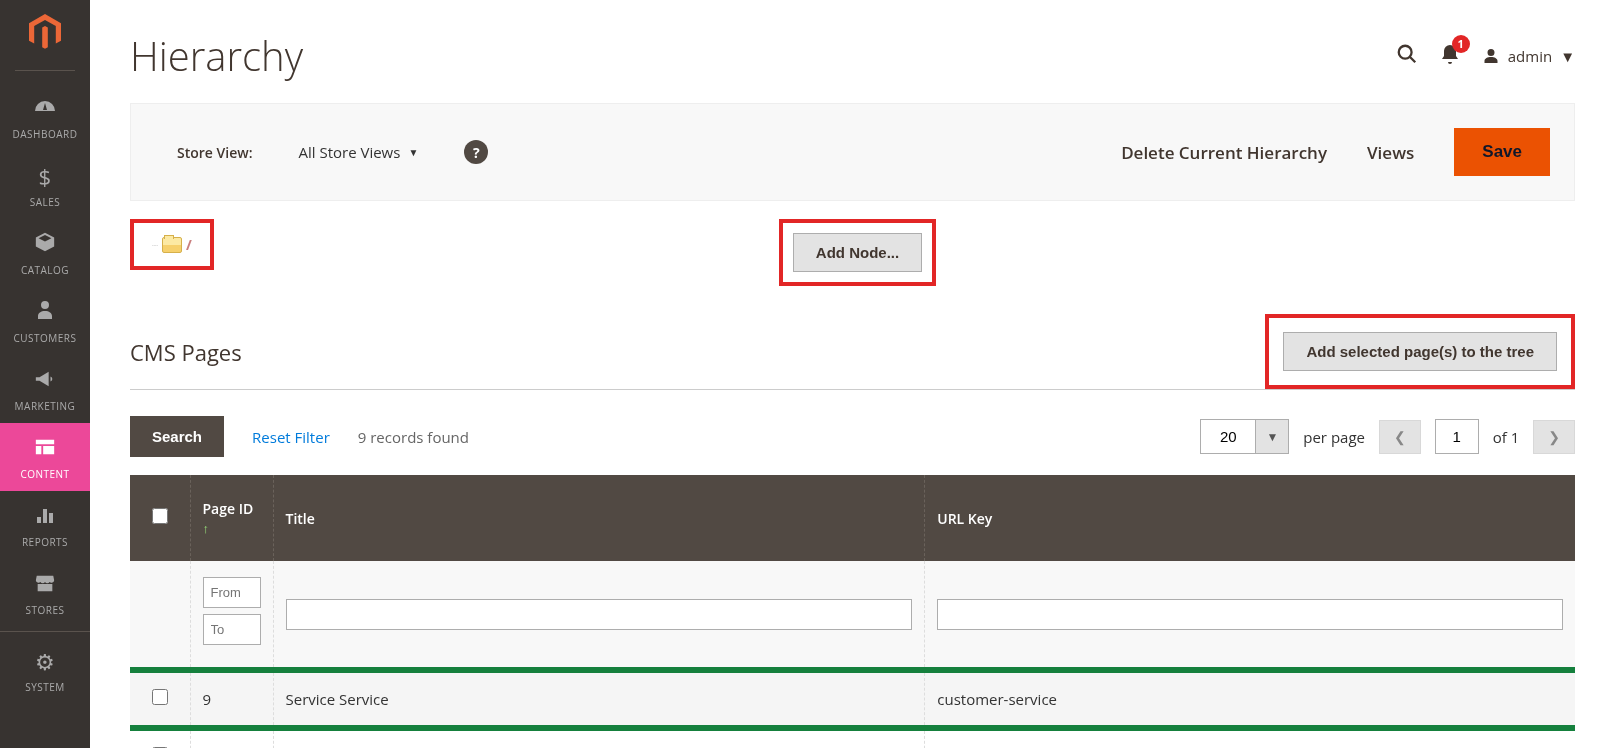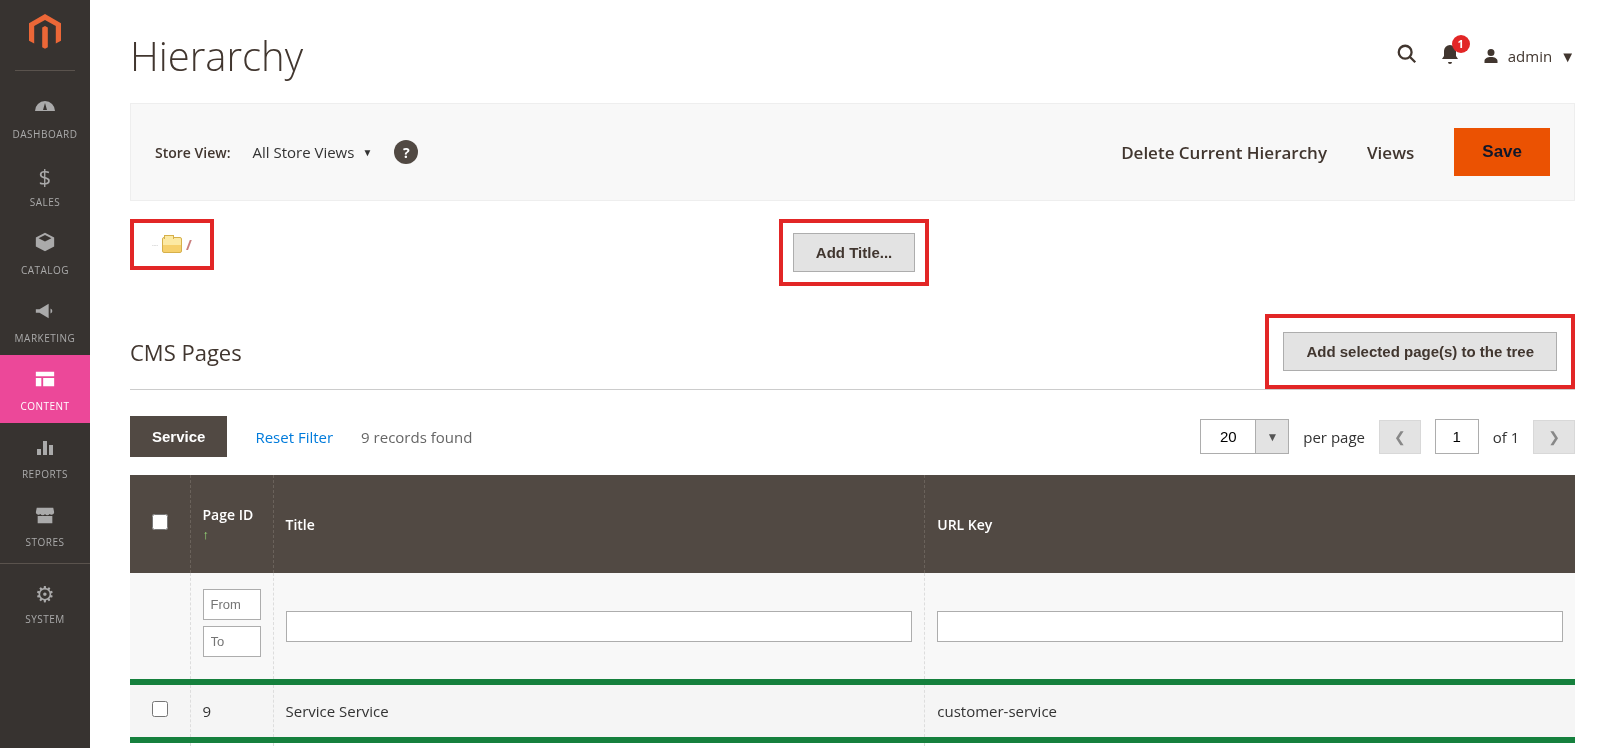--- a/index.html
+++ b/index.html
@@ -95,21 +95,22 @@
       background: #f8f8f8;
       border: 1px solid #eee;
       padding: 24px;
       display: flex;
       align-items: center;
       justify-content: space-between;
     }
     .toolbar-left {
       display: flex;
       align-items: center;
-      gap: 22px;
+      gap: 46px;
+      margin-left: 22px;
     }
     .store-view-label {
       font-weight: 600;
       font-size: 14px;
       color: #41362f;
     }
     .store-view-select {
       font-size: 15px;
       color: #333;
       cursor: pointer;
@@ -285,21 +286,21 @@
     .page-of { font-size: 15px; color: #333; }
     
     table.grid {
       width: 100%;
       border-collapse: collapse;
     }
     table.grid thead th {
       background: #514943;
       color: #fff;
       text-align: left;
-      padding: 30px 12px;
+      padding: 24px 12px;
       font-weight: 600;
       font-size: 14px;
       border-left: 1px dashed #6a625b;
     }
     table.grid thead th:first-child { border-left: none; text-align: center; }
     .sort-arrow { color: #98e07a; font-size: 13px; }
     table.grid tbody td {
       padding: 16px 12px;
       border-left: 1px dashed #ddd;
       border-bottom: 6px solid #15803d;
@@ -335,20 +336,23 @@
       </svg>
   </div>
   <div class="sidebar-divider"></div>
   <div class="nav-item"><span class="nav-icon"><svg width="24" height="18" viewBox="0 0 24 18">
           <path fill="#aaa" d="M12 2a10 10 0 0 0-10 10h20A10 10 0 0 0 12 2zm0 2l2 7h-4z"></path>
         </svg></span><span>DASHBOARD</span></div>
   <div class="nav-item"><span class="nav-icon">$</span><span>SALES</span></div>
   <div class="nav-item"><span class="nav-icon"><svg width="22" height="22" viewBox="0 0 24 24">
           <path fill="#aaa" d="M12 2L2 7v10l10 5 10-5V7L12 2zm0 2.3L19 8l-7 3.5L5 8l7-3.7z"></path>
         </svg></span><span>CATALOG</span></div>
+  <div class="nav-item"><span class="nav-icon"><svg width="18" height="22" viewBox="0 0 18 22">
+          <path fill="#aaa" d="M9 2a4 4 0 1 1 0 8 4 4 0 0 1 0-8zm0 10c4 0 7 2 7 5v3H2v-3c0-3 3-5 7-5z"></path>
+        </svg></span><span>CUSTOMERS</span></div>
   <div class="nav-item"><span class="nav-icon"><svg width="22" height="20" viewBox="0 0 24 20">
           <path fill="#aaa" d="M2 8v4h4l10 6V2L6 8H2zm18 2a3 3 0 0 0-2-2.8v5.6A3 3 0 0 0 20 10z"></path>
         </svg></span><span>MARKETING</span></div>
   <div class="nav-item active"><span class="nav-icon"><svg width="22" height="20" viewBox="0 0 24 20">
           <path fill="#fff" d="M2 2h20v5H2V2zm0 7h6v9H2V9zm8 0h12v9H10V9z"></path>
         </svg></span><span>CONTENT</span></div>
   <div class="nav-item"><span class="nav-icon"><svg width="20" height="20" viewBox="0 0 20 20">
           <path fill="#aaa" d="M2 12h4v6H2v-6zm6-8h4v14H8V4zm6 4h4v10h-4V8z"></path>
         </svg></span><span>REPORTS</span></div>
   <div class="nav-item"><span class="nav-icon"><svg width="22" height="20" viewBox="0 0 24 20">
@@ -396,34 +400,34 @@
     </div>
   </div>
 
   <div class="tree-row">
     <div class="tree-box">
       <span class="dots">┈</span>
       <span class="folder-icon"></span>
       <span class="slash">/</span>
     </div>
     <div class="add-node-box">
-      <button class="btn-secondary">Add Title...</button>
+      <button class="btn-secondary">Add Node...</button>
     </div>
   </div>
 
   <div class="cms-header">
     <h2 class="cms-title">CMS Pages</h2>
     <div class="add-pages-box">
       <button class="btn-secondary">Add selected page(s) to the tree</button>
     </div>
   </div>
 
   <div class="filter-row">
     <div class="filter-left">
-      <button class="btn-search">Service</button>
+      <button class="btn-search">Search</button>
       <span class="link-blue">Reset Filter</span>
       <span class="records-found">9 records found</span>
     </div>
     <div class="filter-right">
       <div style="display:flex;">
         <input class="perpage-input" value="20" style="">
         <span class="perpage-dd">▼</span>
       </div>
       <span class="perpage-label">per page</span>
       <button class="nav-arrow">❮</button>

